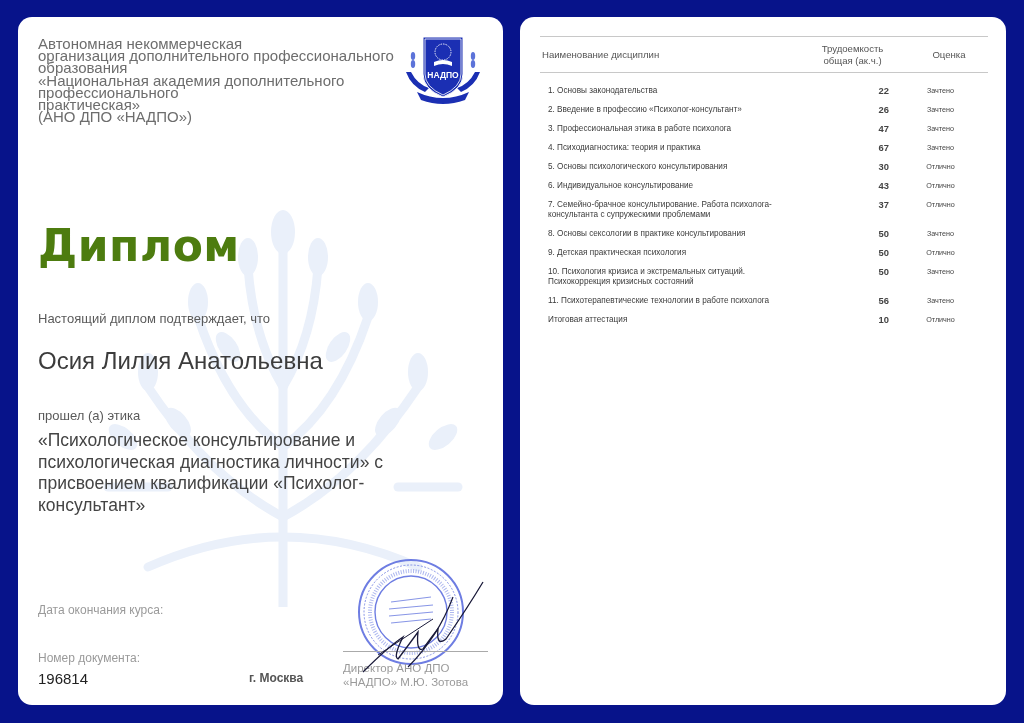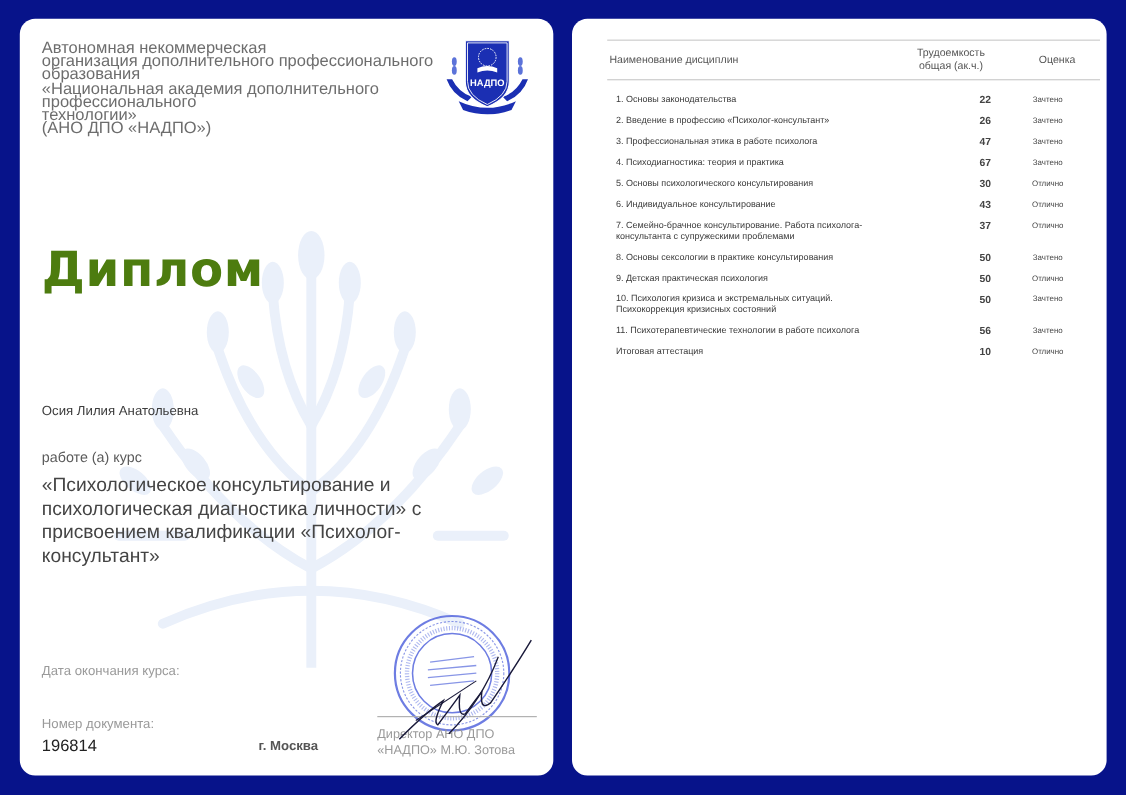--- a/index.html
+++ b/index.html
@@ -31,55 +31,55 @@
   .title {
     position: absolute; left: 20px; top: 203px;
     font-family: "DejaVu Sans", sans-serif; font-weight: bold;
     font-size: 44px; letter-spacing: 0.5px; color: #4d7c0f;
   }
   .confirm {
     position: absolute; left: 20px; top: 294px;
     font-size: 13px; color: #5a5a5a;
   }
   .person-name {
-    position: absolute; left: 20px; top: 349px;
-    font-size: 12px; color: #3c3c3c;
+    position: absolute; left: 20px; top: 330px;
+    font-size: 24px; color: #3c3c3c;
   }
   .passed {
     position: absolute; left: 20px; top: 391px;
     font-size: 13px; color: #5a5a5a;
   }
   .course {
     position: absolute; left: 20px; top: 413px; width: 380px;
     font-size: 17.5px; line-height: 21.5px; color: #444444;
   }
   .label-gray {
     position: absolute; left: 20px; font-size: 12px; color: #9a9a9a;
   }
   .doc-number {
     position: absolute; left: 20px; top: 653px;
     font-size: 15px; color: #222;
   }
   .city {
-    position: absolute; left: 217px; top: 654px;
+    position: absolute; left: 231px; top: 654px;
     font-size: 12px; font-weight: bold; color: #555;
   }
   .stamp { position: absolute; left: 338px; top: 540px; width: 110px; height: 110px; }
   .sign-line {
     position: absolute; left: 325px; top: 634px; width: 145px; height: 1px;
     background: #aaaaaa;
   }
   .signer {
     position: absolute; left: 325px; top: 644px; width: 160px;
     font-size: 11.5px; line-height: 14px; color: #9a9a9a;
   }
   .signature { position: absolute; left: 340px; top: 560px; width: 140px; height: 100px; }
 
   
-  .table-wrap { position: absolute; left: 20px; top: 19px; width: 448px; margin-left: 12px; }
+  .table-wrap { position: absolute; left: 20px; top: 19px; width: 448px; }
   .rule { height: 1px; background: #c8c8c8; width: 448px; }
   .thead {
     display: flex; align-items: center; height: 35px;
     font-size: 9.6px; color: #555;
   }
   .col-name { width: 255px; padding-left: 2px; }
   .col-hours { width: 115px; text-align: center; line-height: 12px; }
   .col-grade { width: 78px; text-align: center; }
   .tbody { padding-top: 13px; }
   .row {
@@ -123,21 +123,21 @@
       <ellipse cx="300" cy="235" rx="9" ry="17" transform="rotate(40 300 235)"></ellipse>
       <ellipse cx="35" cy="250" rx="9" ry="17" transform="rotate(-50 35 250)"></ellipse>
       <ellipse cx="355" cy="250" rx="9" ry="17" transform="rotate(50 355 250)"></ellipse>
     </g>
   </svg>
 
   <div class="org-text">
     <div>Автономная некоммерческая</div>
     <div>организация дополнительного профессионального образования</div>
     <div>«Национальная академия дополнительного профессионального</div>
-    <div>технологии»</div>
+    <div>практическая»</div>
     <div>(АНО ДПО «НАДПО»)</div>
   </div>
 
   <svg class="logo" viewBox="0 0 80 70">
     <path d="M3 38 Q8 52 22 58 L26 54 Q14 50 8 38 Z" fill="#1b2fb3"></path>
     <path d="M77 38 Q72 52 58 58 L54 54 Q66 50 72 38 Z" fill="#1b2fb3"></path>
     <g fill="#5c73d9">
       <ellipse cx="10" cy="22" rx="2.2" ry="4"></ellipse>
         <ellipse cx="10" cy="30" rx="2.2" ry="4"></ellipse>
       <ellipse cx="70" cy="22" rx="2.2" ry="4"></ellipse>
@@ -145,22 +145,23 @@
     </g>
     <path d="M20 3 L60 3 L60 40 Q60 55 40 63 Q20 55 20 40 Z" fill="#1b2fb3" stroke="#ffffff" stroke-width="1"></path>
     <path d="M22 5 L58 5 L58 40 Q58 53 40 61 Q22 53 22 40 Z" fill="none" stroke="#ffffff" stroke-width="0.8"></path>
     <circle cx="40" cy="18" r="8" fill="none" stroke="#ffffff" stroke-width="0.9" stroke-dasharray="1.5 1"></circle>
     <path d="M31 28 Q40 24 49 28 L49 32 Q40 28 31 32 Z" fill="#ffffff"></path>
     <text x="40" y="44" font-size="8.5" fill="#ffffff" text-anchor="middle" font-family="Liberation Sans, sans-serif" font-weight="bold">НАДПО</text>
     <path d="M14 58 Q40 70 66 58 L62 66 Q40 74 18 66 Z" fill="#1b2fb3"></path>
   </svg>
 
   <div class="title">Диплом</div>
+  <div class="confirm">Настоящий диплом подтверждает, что</div>
   <div class="person-name">Осия Лилия Анатольевна</div>
-  <div class="passed">работе (а) курс</div>
+  <div class="passed">прошел (а) этика</div>
   <div class="course">«Психологическое консультирование и психологическая диагностика личности» с присвоением квалификации «Психолог-консультант»</div>
 
   <div class="label-gray" style="top:586px;">Дата окончания курса:</div>
   <div class="label-gray" style="top:606px;"></div>
   <div class="label-gray" style="top:634px;">Номер документа:</div>
   <div class="doc-number">196814</div>
   <div class="city">г. Москва</div>
 
   <svg class="stamp" viewBox="0 0 110 110">
     <circle cx="55" cy="55" r="52" fill="none" stroke="#5566dd" stroke-width="2" opacity="0.85"></circle>

